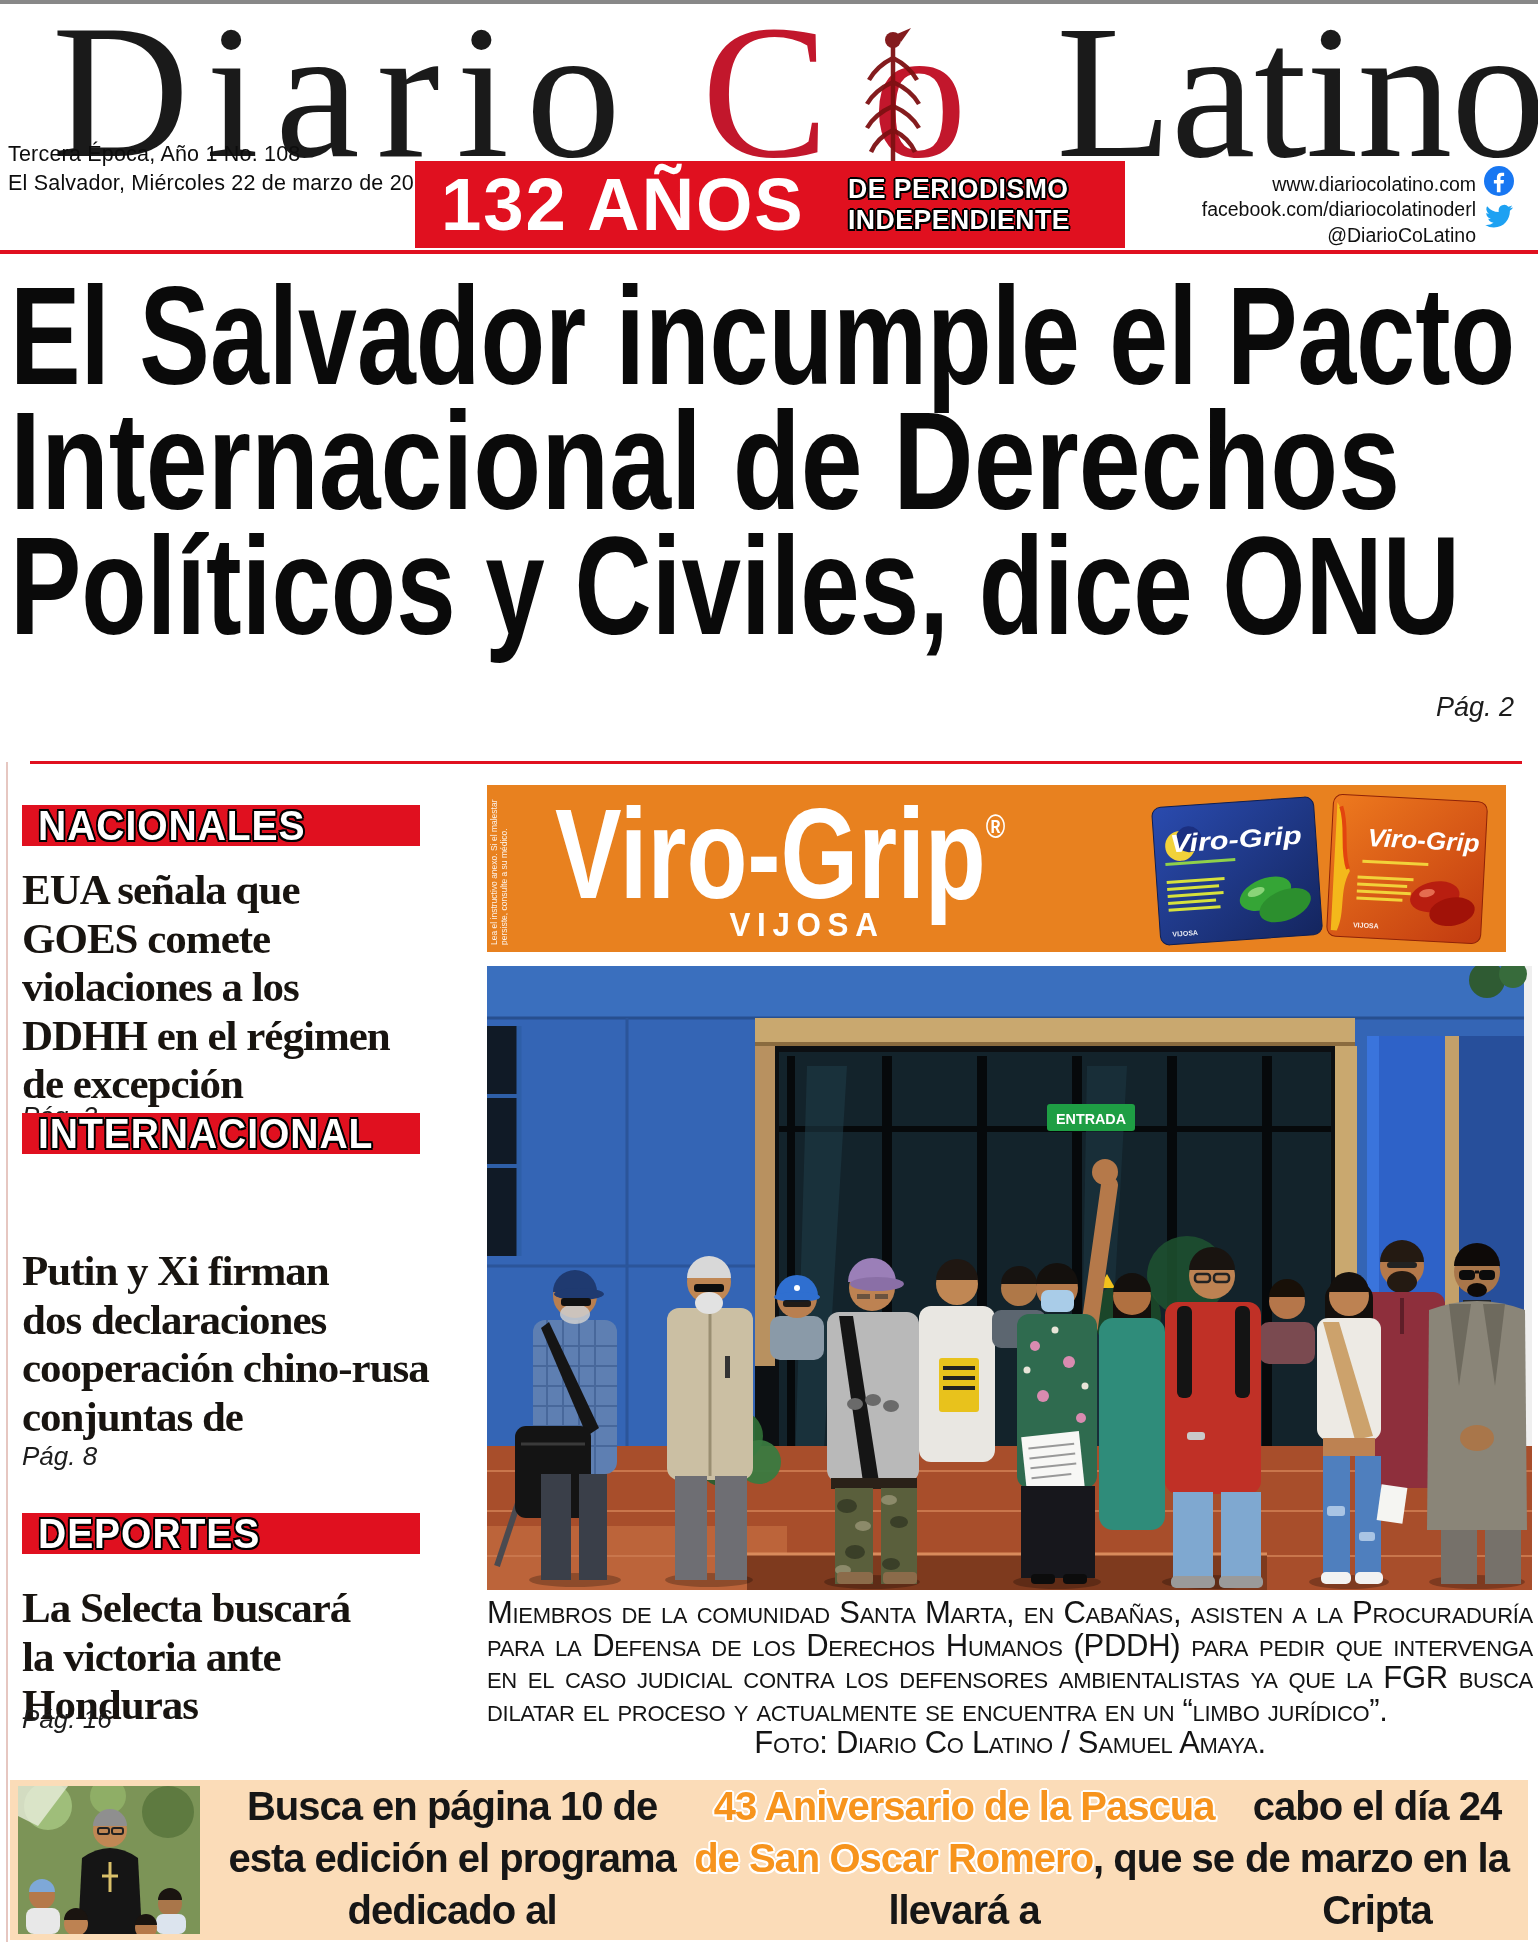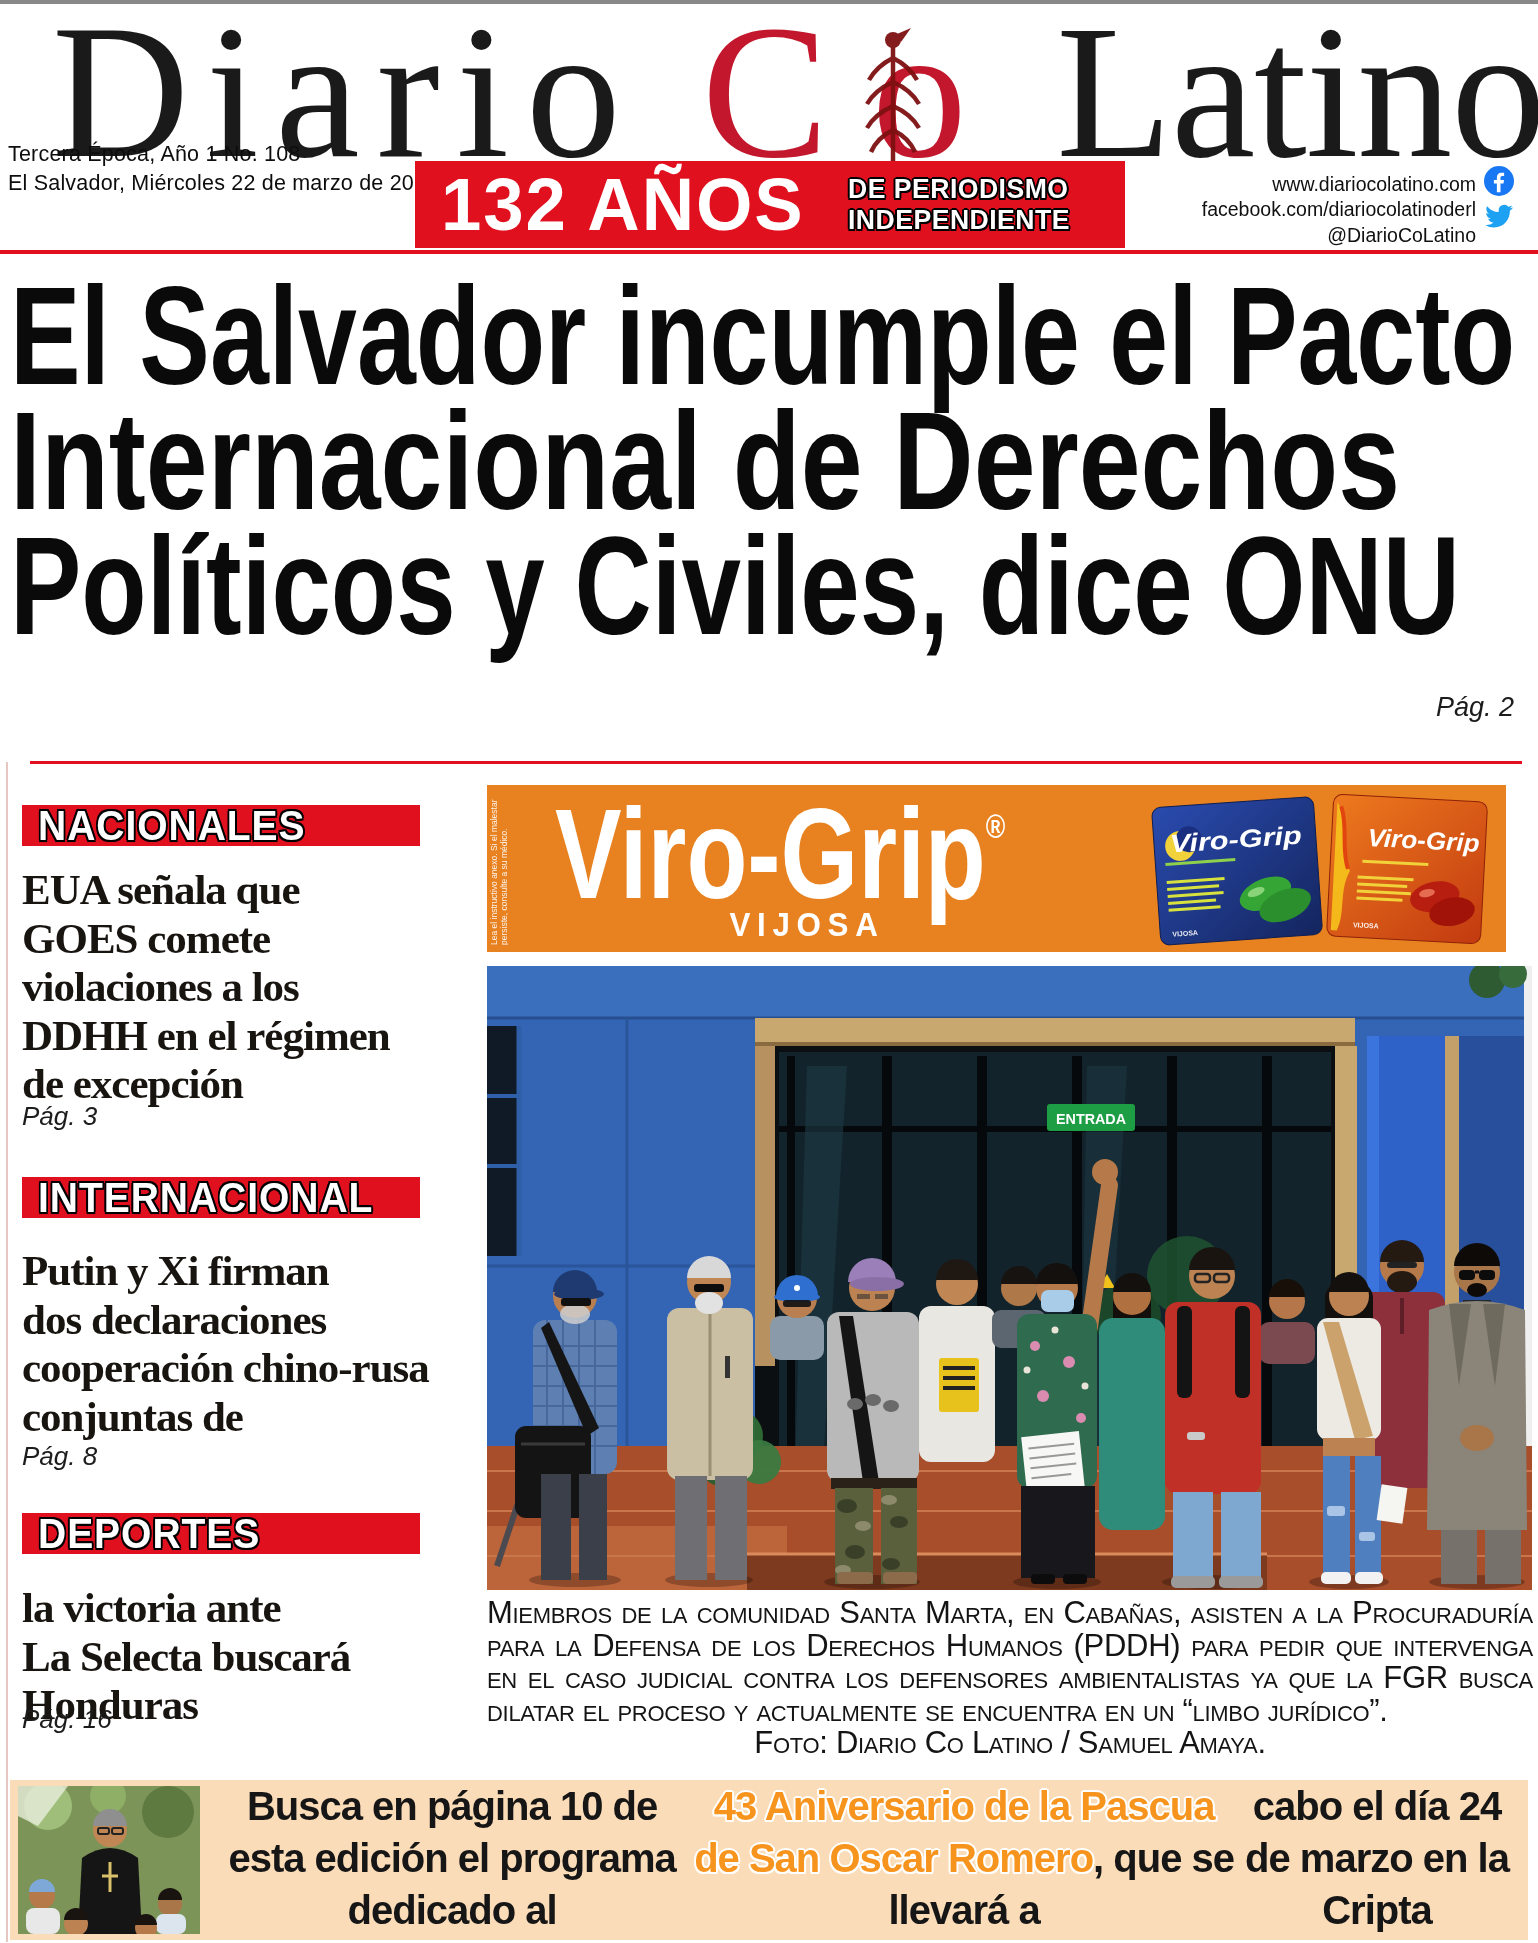--- a/index.html
+++ b/index.html
@@ -190,37 +190,37 @@
   </div>
   <div class="section-head" style="top:862px">
     <div>EUA señala que</div>
     <div>GOES comete</div>
     <div>violaciones a los</div>
     <div>DDHH en el régimen</div>
     <div>de excepción</div>
   </div>
   <div class="section-pageref" style="top:1097px">Pág. 3</div>
 
-  <div class="section-banner" style="top:1173px">
+  <div class="section-banner" style="top:1109px">
     <span>INTERNACIONAL</span>
   </div>
   <div class="section-head" style="top:1243px">
     <div>Putin y Xi firman</div>
     <div>dos declaraciones</div>
     <div>cooperación chino-rusa</div>
     <div>conjuntas de</div>
   </div>
   <div class="section-pageref" style="top:1437px">Pág. 8</div>
 
   <div class="section-banner" style="top:1509px">
     <span>DEPORTES</span>
   </div>
   <div class="section-head" style="top:1580px">
+    <div>La Selecta buscará</div>
     <div>la victoria ante</div>
-    <div>La Selecta buscará</div>
     <div>Honduras</div>
   </div>
   <div class="section-pageref" style="top:1700px">Pág. 16</div>
 
   <div class="ad">
     <div class="ad-disclaimer">Lea el instructivo anexo. Si el malestar persiste, consulte a su médico.</div>
     <div class="ad-brand"><span>Viro-Grip</span><sup>®</sup></div>
     <div class="ad-company">VIJOSA</div>
     <svg class="packets" width="358" height="156" viewBox="0 0 358 156">
       <defs>

